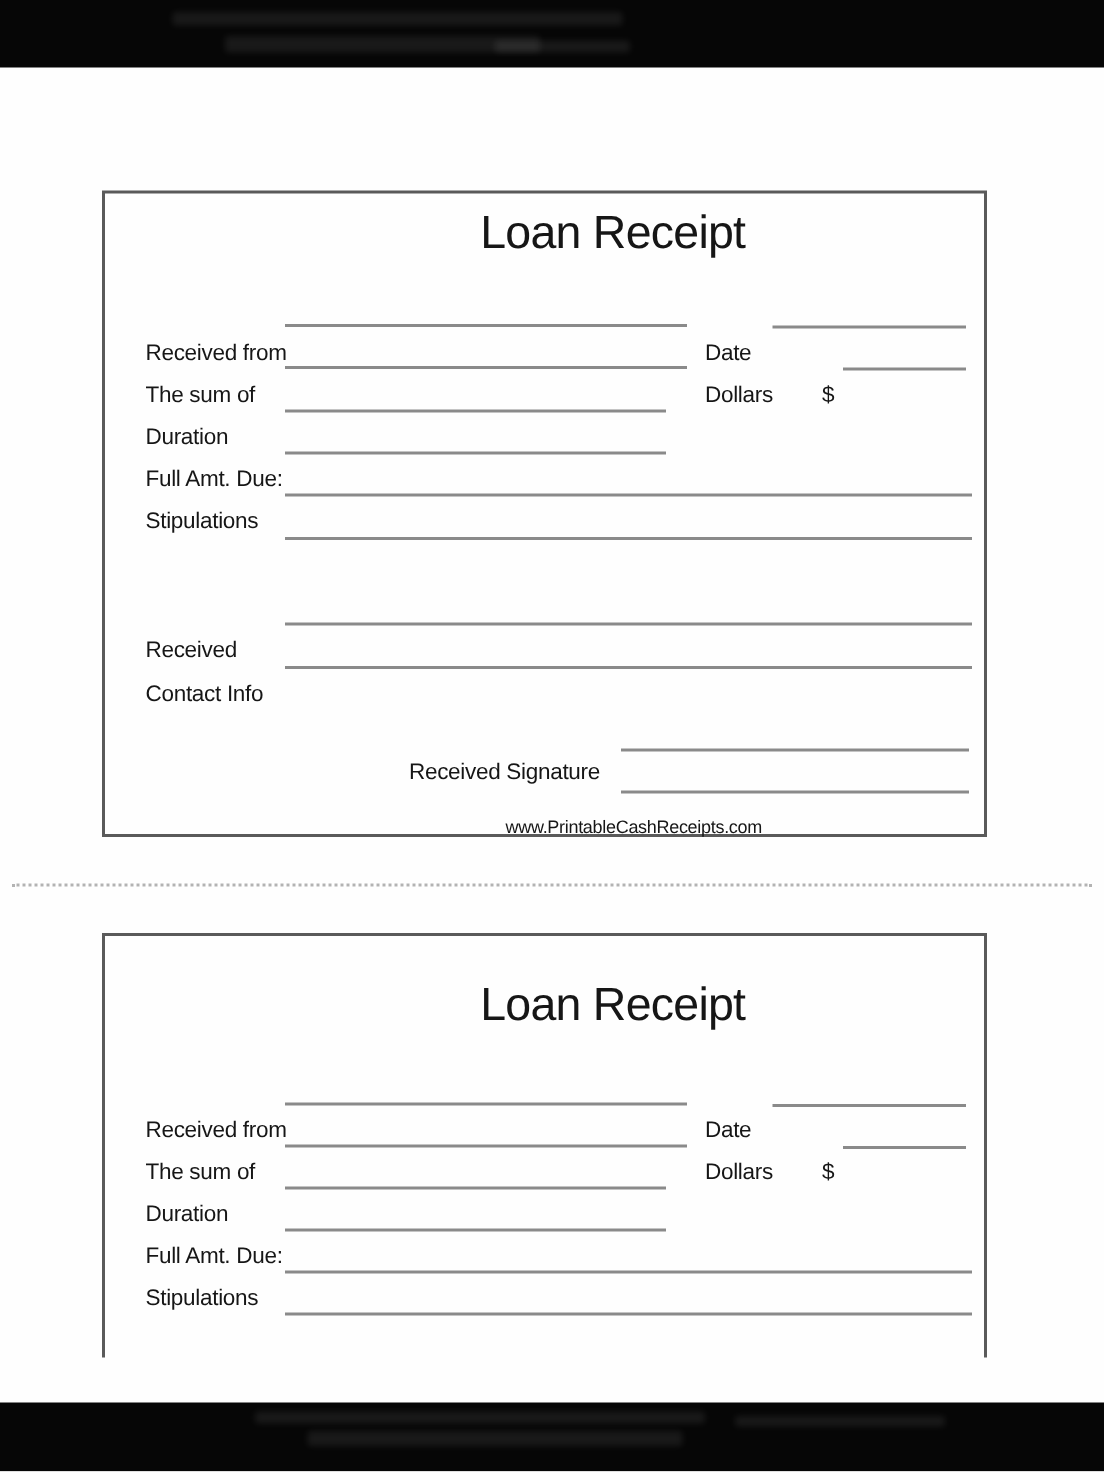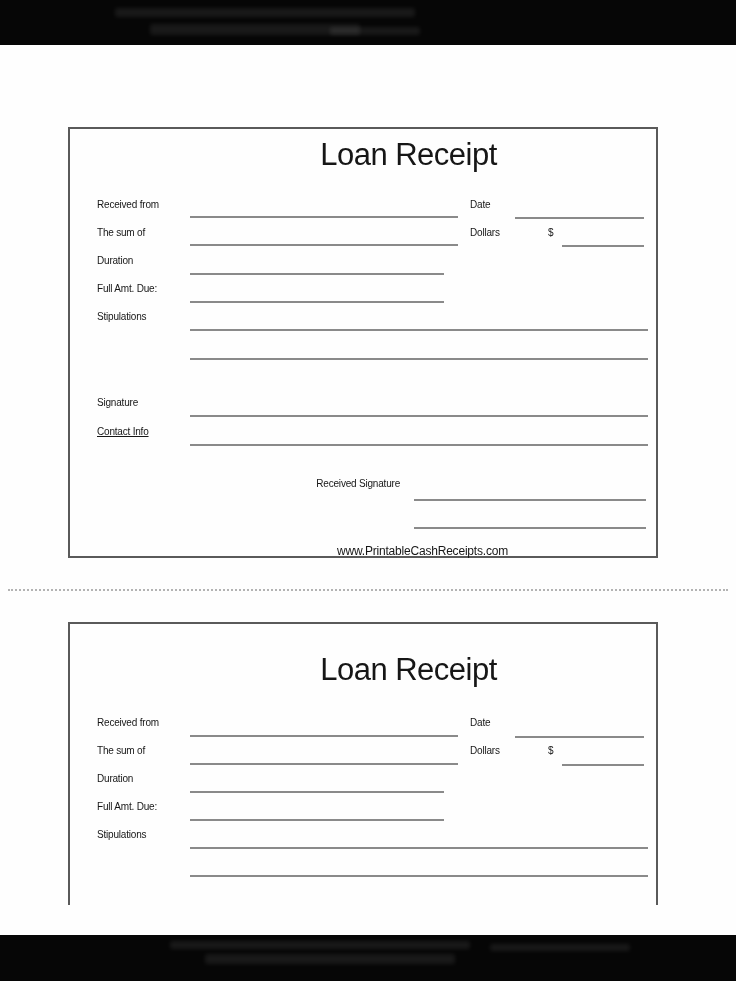--- a/index.html
+++ b/index.html
@@ -14,21 +14,21 @@
   #top-bar{top:0;height:45px;}
   #bottom-bar{top:935px;height:46px;}
   .smudge{position:absolute;background:rgba(255,255,255,0.08);filter:blur(2px);border-radius:2px;}
 
   .box{position:absolute;left:68px;width:590px;border:2px solid var(--border,#5a5a5a);box-sizing:border-box;background:transparent;}
   #form1-box{top:127px;height:431px;}
   #form2-box{top:622px;height:283px;border-bottom:none;}
 
   .title{position:absolute;left:68px;width:681px;text-align:center;
     font-size:31px;letter-spacing:-0.5px;color:var(--text,#161616);white-space:nowrap;}
-  .lbl{position:absolute;font-size:10px;letter-spacing:-0.2px;color:var(--text,#161616);white-space:nowrap;}
+  .lbl{position:absolute;font-size:15px;letter-spacing:-0.2px;color:var(--text,#161616);white-space:nowrap;margin-top:28px;}
   .sig-lbl{width:200px;text-align:right;}
   .line{position:absolute;height:2px;background:var(--line,#8a8a8a);}
   .footer{position:absolute;left:68px;width:709px;text-align:center;
     font-size:12px;letter-spacing:-0.2px;color:var(--text,#161616);}
   .cut-line{position:absolute;left:8px;width:720px;height:0;border-top:2px dotted #b3b3b3;}
 </style>
 </head>
 <body>
 
 <div id="page">
@@ -57,23 +57,23 @@
   <div class="lbl" style="left:97px;top:255px;">Duration</div>
   <div class="line" style="left:190px;top:273px;width:254px;"></div>
 
   <div class="lbl" style="left:97px;top:283px;">Full Amt. Due:</div>
   <div class="line" style="left:190px;top:301px;width:254px;"></div>
 
   <div class="lbl" style="left:97px;top:311px;">Stipulations</div>
   <div class="line" style="left:190px;top:329px;width:458px;"></div>
   <div class="line" style="left:190px;top:358px;width:458px;"></div>
 
-  <div class="lbl" style="left:97px;top:397px;">Signature</div>
+  <div class="lbl" style="left:97px;top:397px;">Received</div>
   <div class="line" style="left:190px;top:415px;width:458px;"></div>
-  <div class="lbl" style="left:97px;top:426px;text-decoration:underline;">Contact Info</div>
+  <div class="lbl" style="left:97px;top:426px;">Contact Info</div>
   <div class="line" style="left:190px;top:444px;width:458px;"></div>
 
   <div class="lbl sig-lbl" style="left:200px;top:478px;">Received Signature</div>
   <div class="line" style="left:414px;top:499px;width:232px;"></div>
   <div class="line" style="left:414px;top:527px;width:232px;"></div>
 
   <div class="footer" style="top:544px;">www.PrintableCashReceipts.com</div>
 
   <div class="cut-line" style="top:589px;"></div>
 

